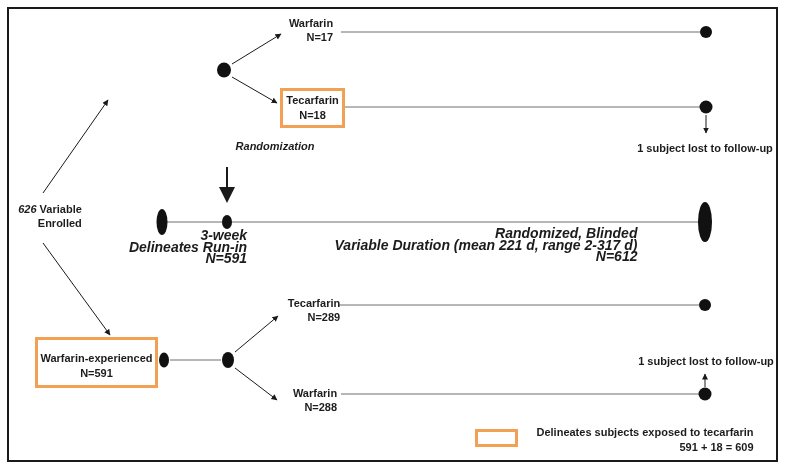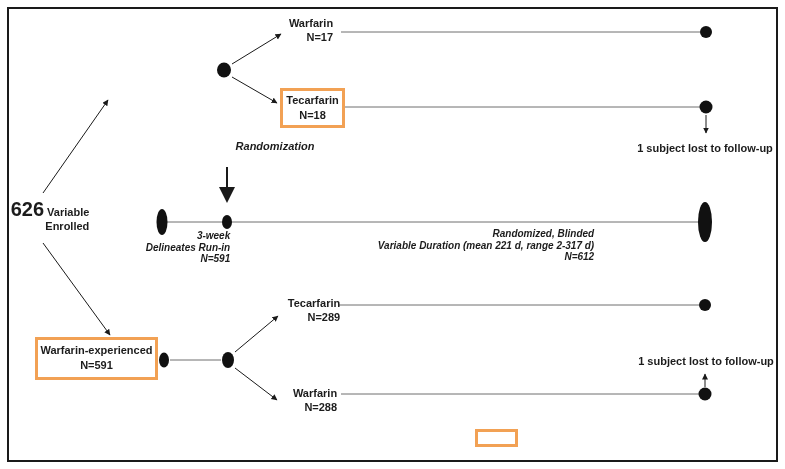--- a/index.html
+++ b/index.html
@@ -7,38 +7,38 @@
     position:relative;width:785px;height:469px;background:#ffffff;
     font-family:"Liberation Sans", sans-serif;color:#1c1c1c;overflow:hidden;
   }
   .frame{
     position:absolute;left:7px;top:7px;width:767px;height:451px;
     border:2px solid #1a1a1a;background:transparent;
   }
   svg.connectors{position:absolute;left:0;top:0;pointer-events:none;}
   .label{position:absolute;font-weight:bold;font-size:11px;line-height:14px;
     text-align:right;white-space:nowrap;transform:translateX(-50%);}
-  .small-italic{font-style:italic;font-size:10px;line-height:11.5px;font-weight:bold;}
+  .small-italic{font-style:italic;font-size:14px;line-height:11.5px;font-weight:bold;}
   .enrolled{left:50px;top:202px;}
-  .enrolled .big{font-size:20px;}
+  .enrolled .big{font-size:11px;font-style:italic;}
   .naive{left:167px;top:54px;}
   .naive-warfarin{left:311px;top:16px;}
   .randomization{left:227px;top:139px;font-style:italic;margin-left:48px;}
   .runin{left:188px;top:230px;}
   .blinded{left:486px;top:228px;font-style:italic;}
   .exp-tecarfarin{left:314px;top:296px;}
   .exp-warfarin{left:315px;top:386px;}
   .lost-top{left:705px;top:141px;}
   .lost-bottom{left:706px;top:354px;}
   .obox{
     position:absolute;border:3px solid #F2A154;background:#ffffff;
     font-weight:bold;font-size:11px;line-height:15px;text-align:center;
   }
   .box-tecarfarin{left:280px;top:88px;width:59px;height:32px;padding-top:2px;}
-  .box-experienced{left:35px;top:337px;width:117px;height:34px;padding-top:3px;}
+  .box-experienced{left:35px;top:337px;width:117px;height:34px;padding-top:11px;}
   .legend-swatch{position:absolute;left:475px;top:429px;width:37px;height:12px;
     border:3px solid #F2A154;background:#ffffff;}
   .legend-text{left:645px;top:425px;line-height:15px;}
 </style>
 </head>
 <body>
 
 <div class="canvas">
 
   <div class="frame"></div>
@@ -127,14 +127,18 @@
 
   <div class="label exp-warfarin">
     <span>Warfarin</span><br>
     <span>N=288</span>
   </div>
 
   <div class="label lost-top">1 subject lost to follow-up</div>
   <div class="label lost-bottom">1 subject lost to follow-up</div>
 
   <div class="legend-swatch"></div>
+  <div class="label legend-text">
+    <span>Delineates subjects exposed to tecarfarin</span><br>
+    <span>591 + 18 = 609</span>
+  </div>
 
 </div>
 
 </body></html>

